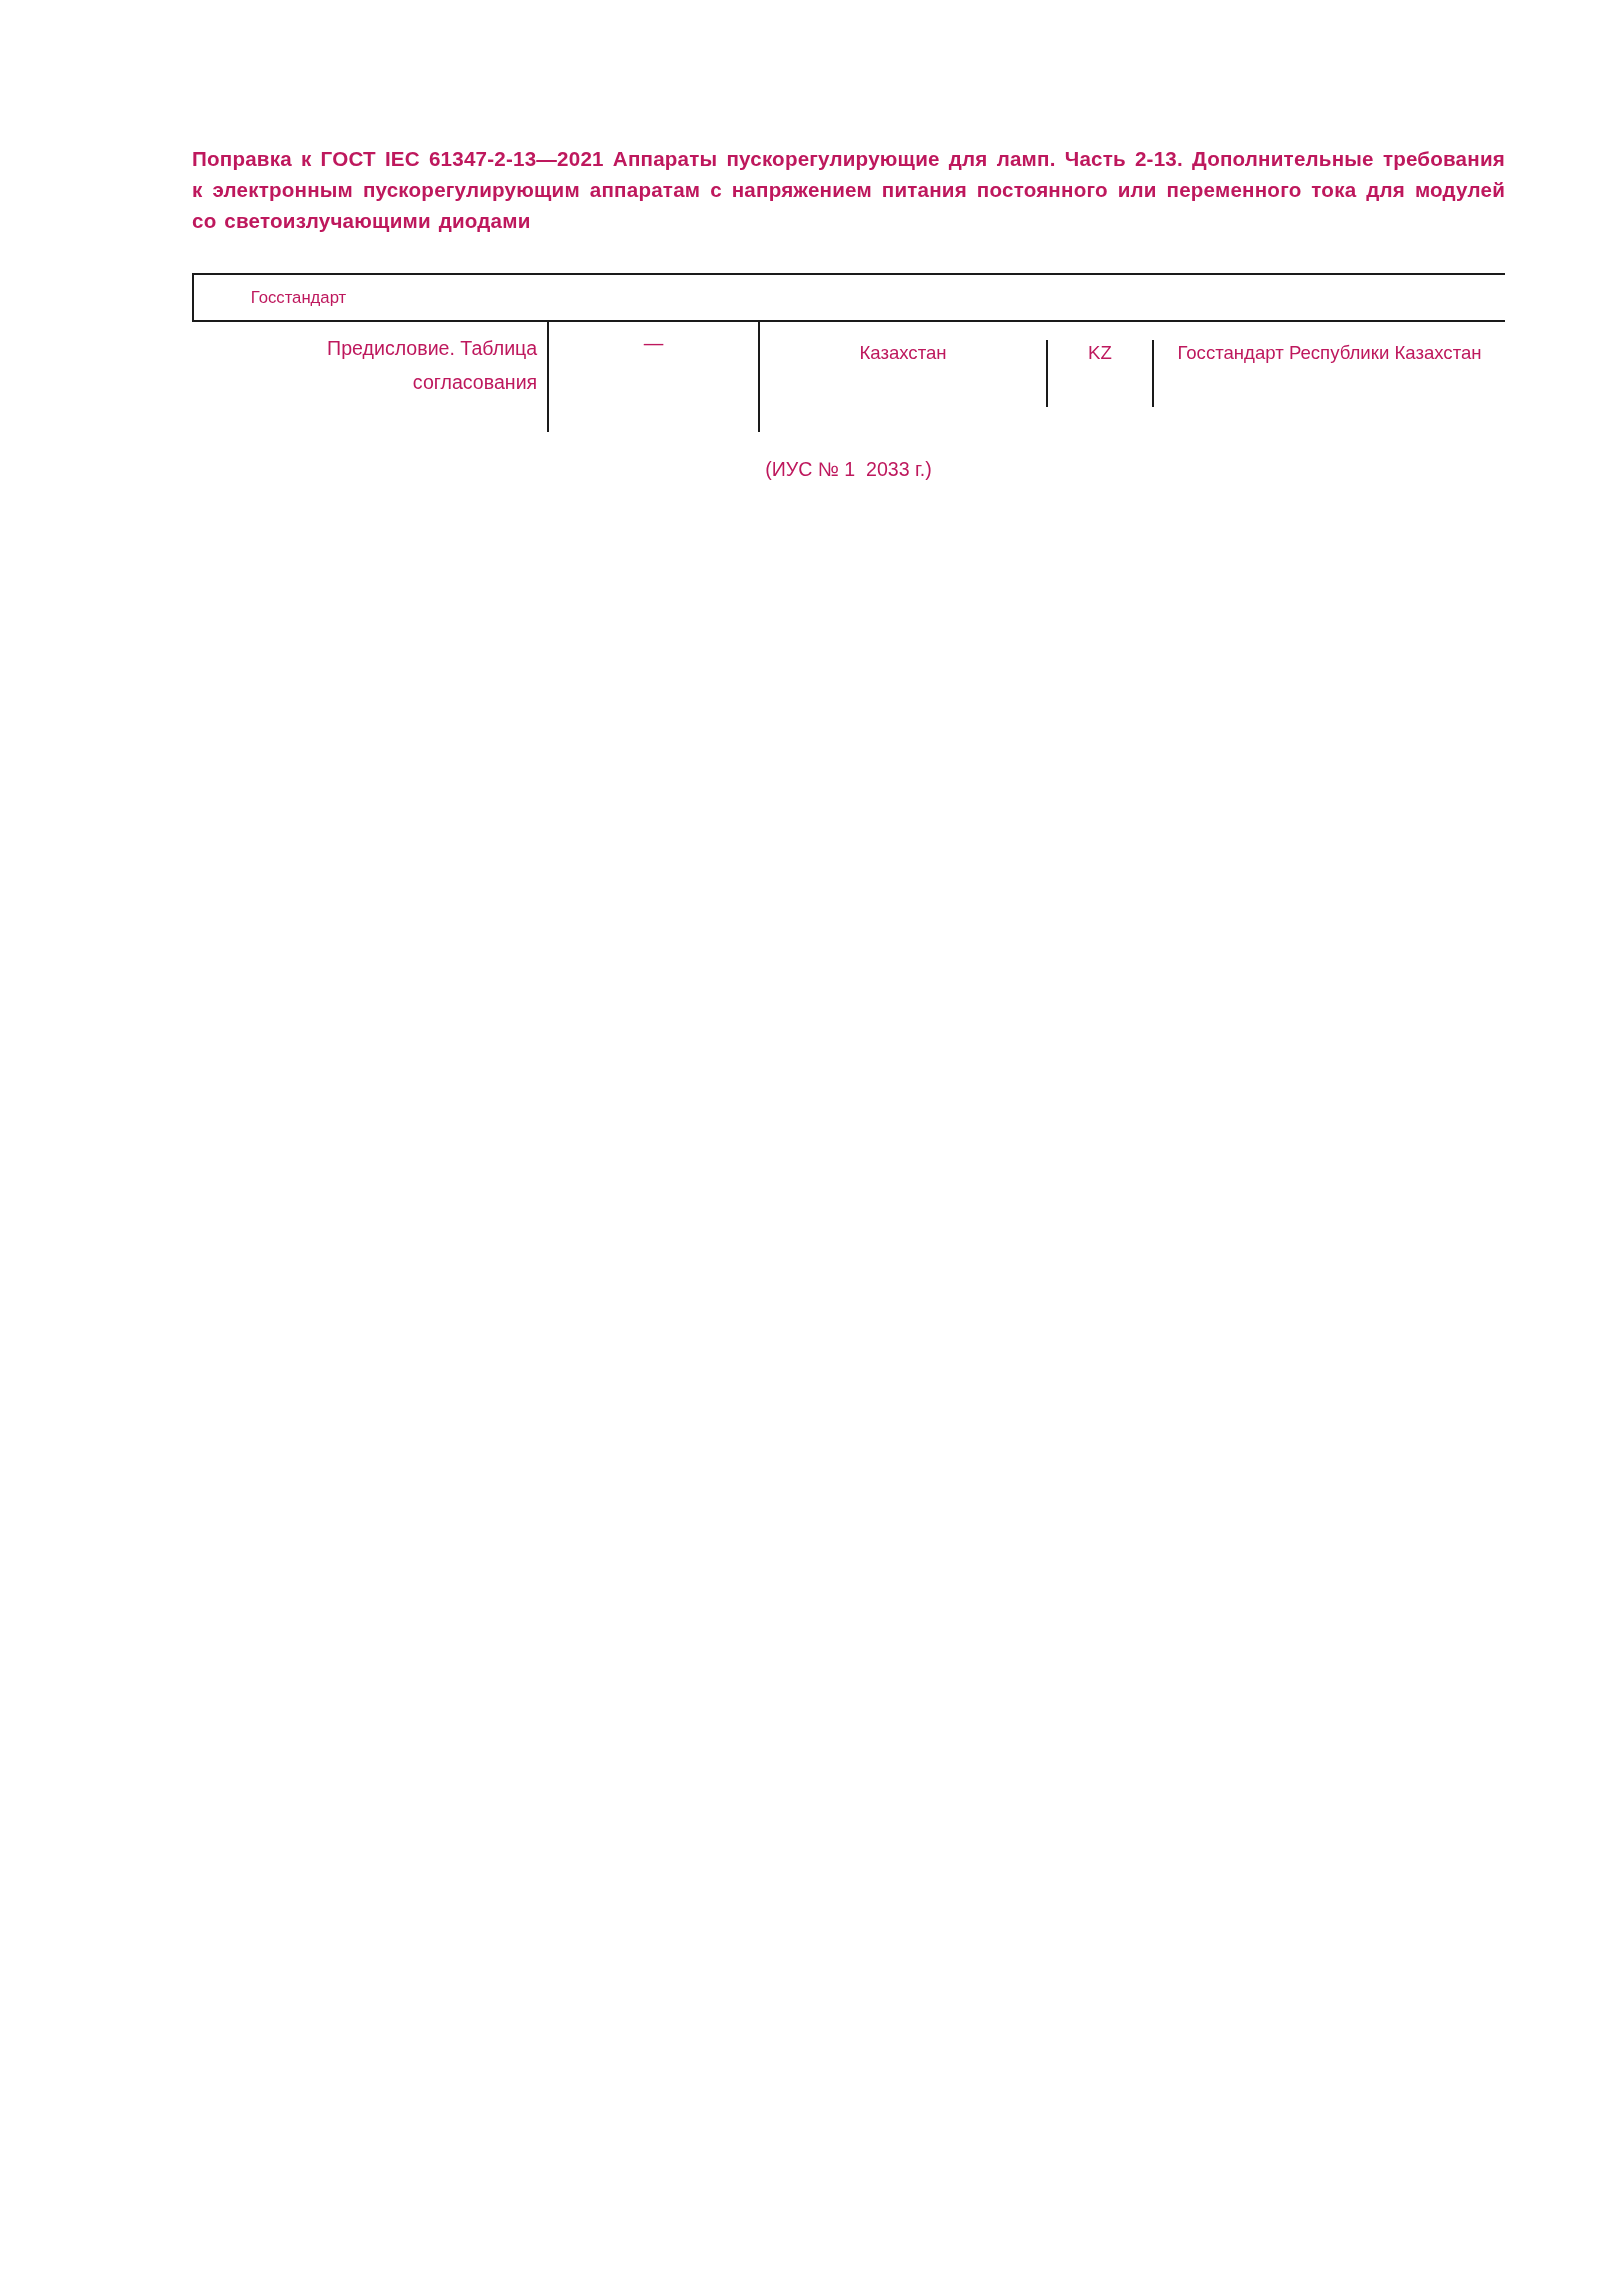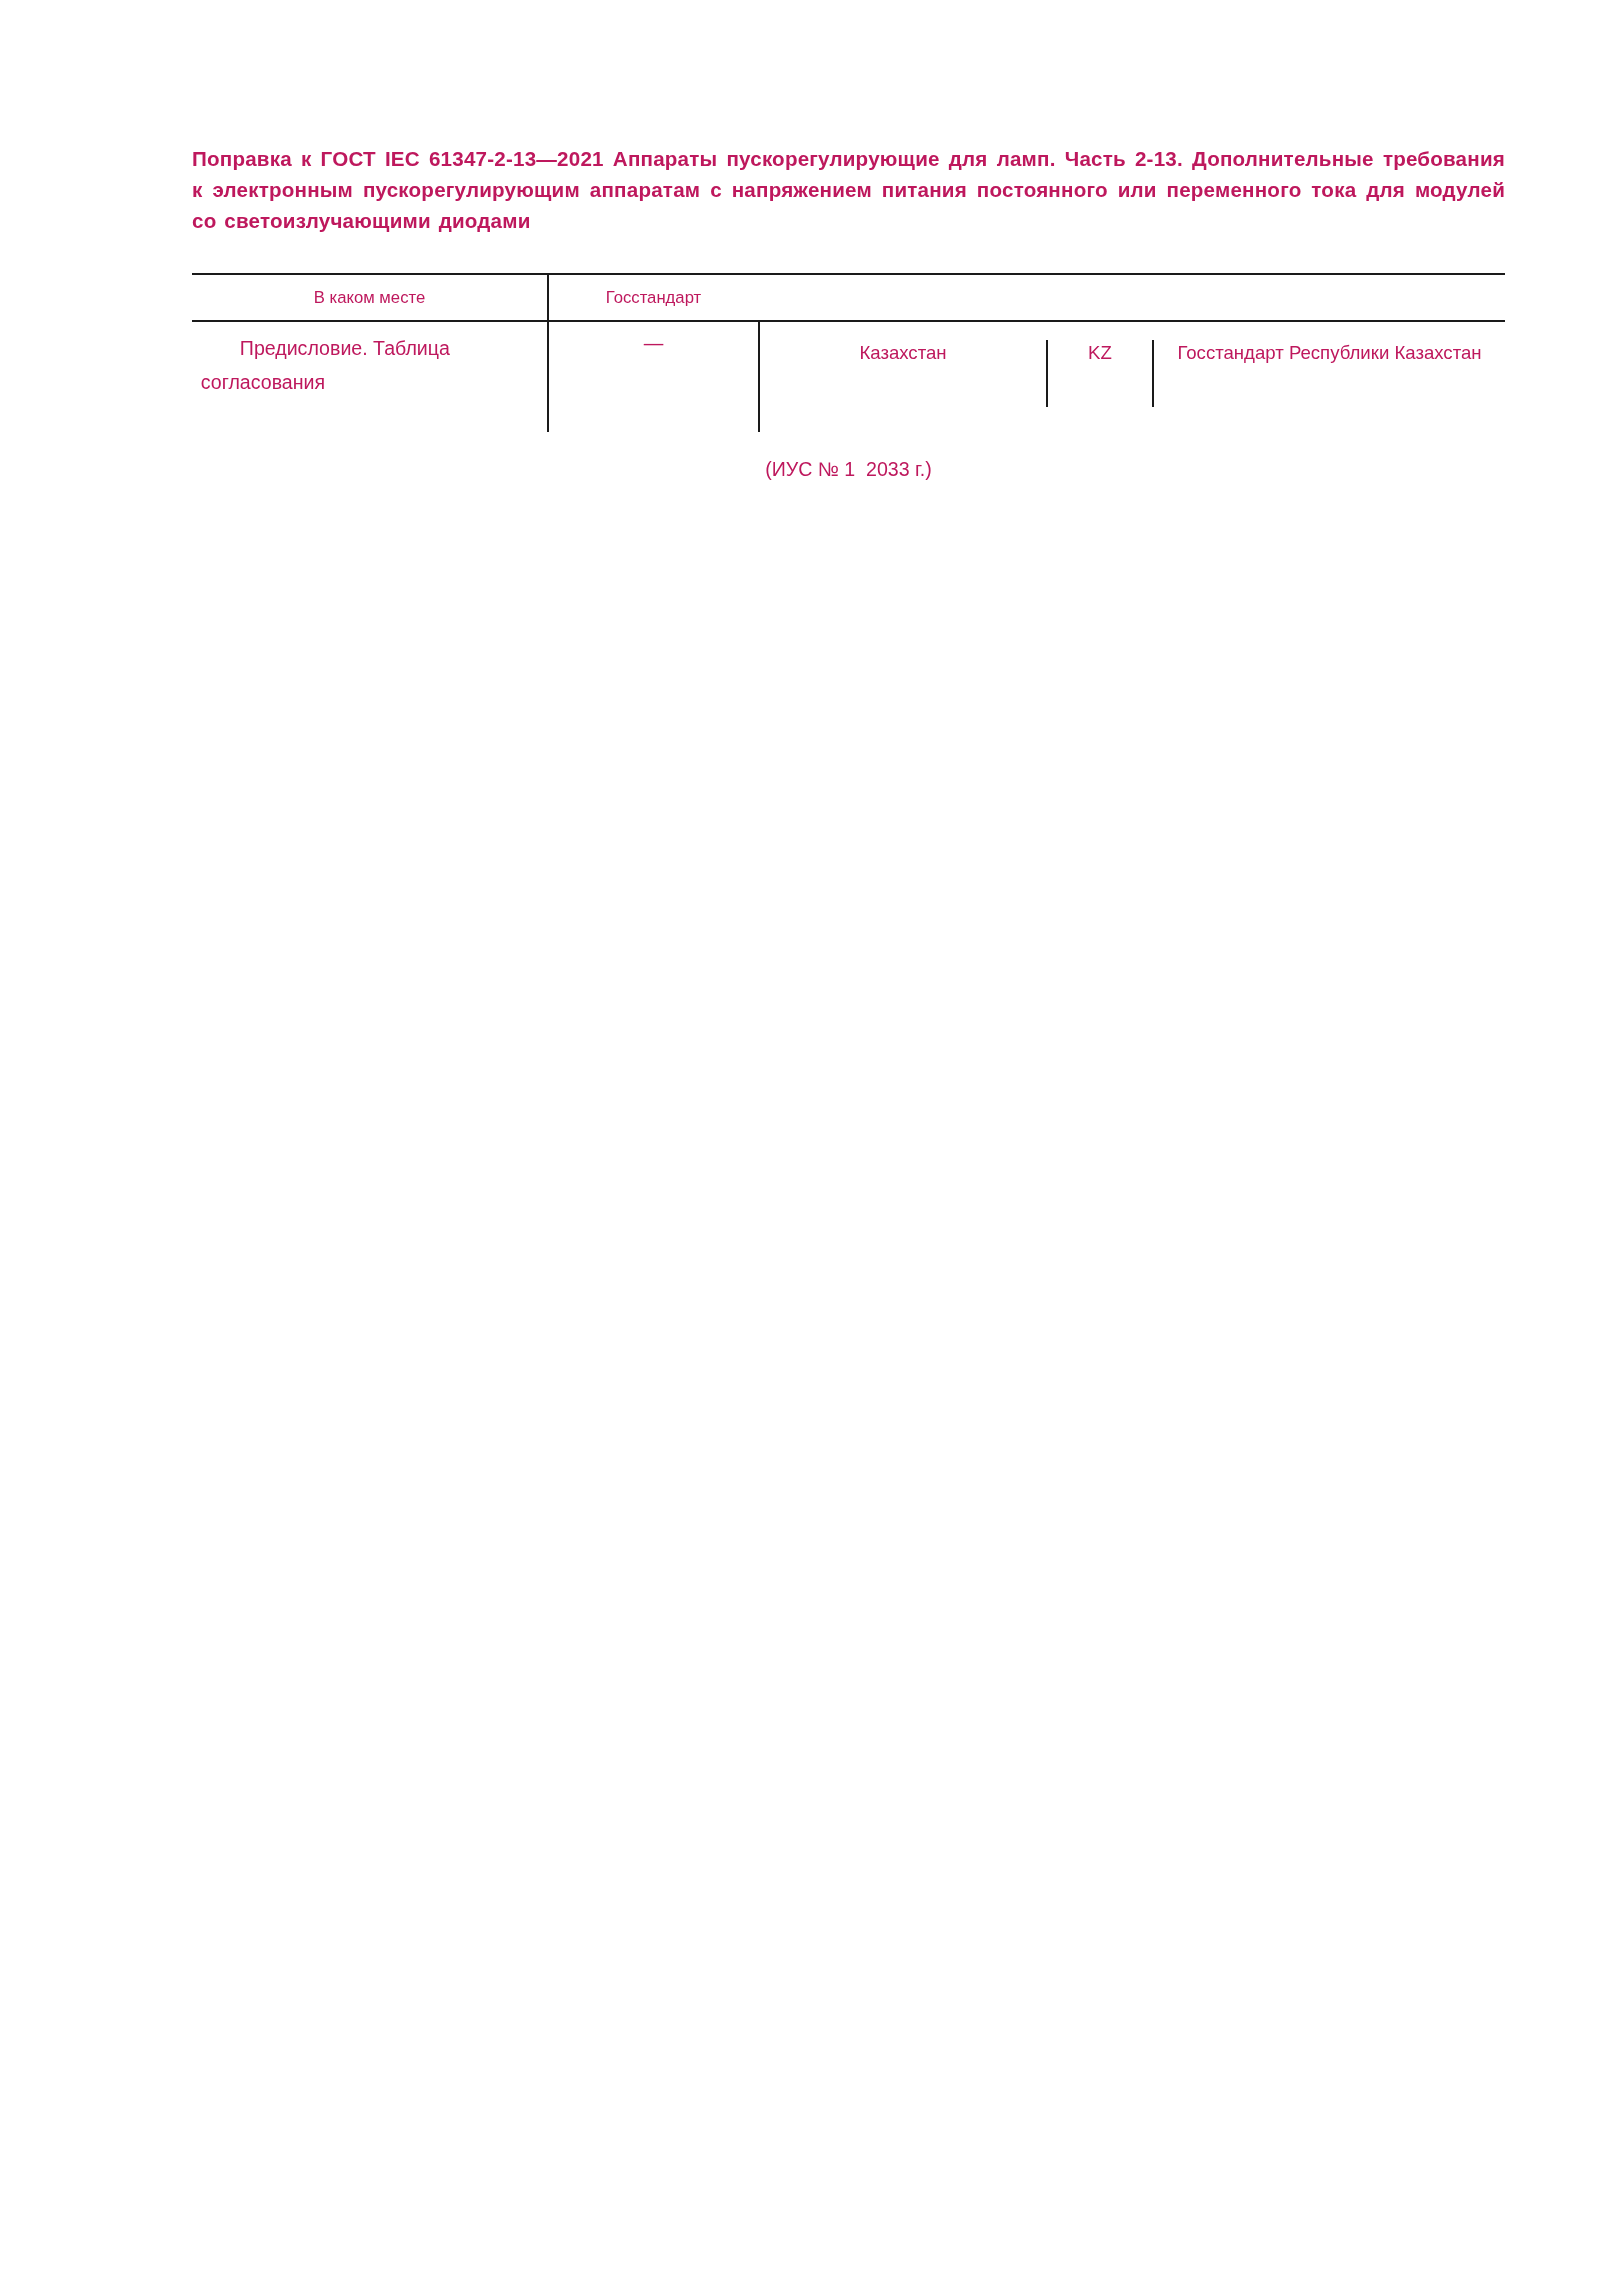--- a/index.html
+++ b/index.html
@@ -30,21 +30,21 @@
     word-spacing: 2px;
   }
   .gost-table {
     margin-top: 37px;
     border-top: 2.9px solid #1a1a1a;
     width: 100%;
   }
   .tr { display: flex; width: 100%; }
   .tr.head { border-bottom: 2.9px solid #1a1a1a; }
   .td { flex: 0 0 auto; }
-  .col-1 { width: 355px; }
+  .col-1 { width: 355px; text-align: right; }
   .col-2 { width: 211px; border-left: 2px solid #1a1a1a; }
   .col-3 { width: 748px; border-left: 2px solid #1a1a1a; flex: 1 1 auto; }
   .head .td {
     padding: 12.7px 7.8px 11.8px;
     text-align: center;
     font-size: 16.7px;
     line-height: 20.6px;
   }
   .tr.body { min-height: 110px; align-items: stretch; }
   .body .col-1 {
@@ -82,21 +82,20 @@
 <body>
 
 <div class="page">
   <div class="content">
 
     <p class="doc-title">Поправка к ГОСТ IEC 61347-2-13—2021 Аппараты пускорегулирующие для ламп. Часть 2-13. Дополнительные требования к электронным пускорегулирующим аппаратам с напряжением питания постоянного или переменного тока для модулей со светоизлучающими диодами</p>
 
     <div class="gost-table">
 
       <div class="tr head">
-        <div class="td col-1">В каком месте</div>
         <div class="td col-2">Госстандарт</div>
       </div>
 
       <div class="tr body">
         <div class="td col-1">
           <div class="cell-par">Предисловие. Таблица согласования</div>
         </div>
         <div class="td col-2">—</div>
         <div class="td col-3">
           <div class="subcell sub-1">Казахстан</div>

